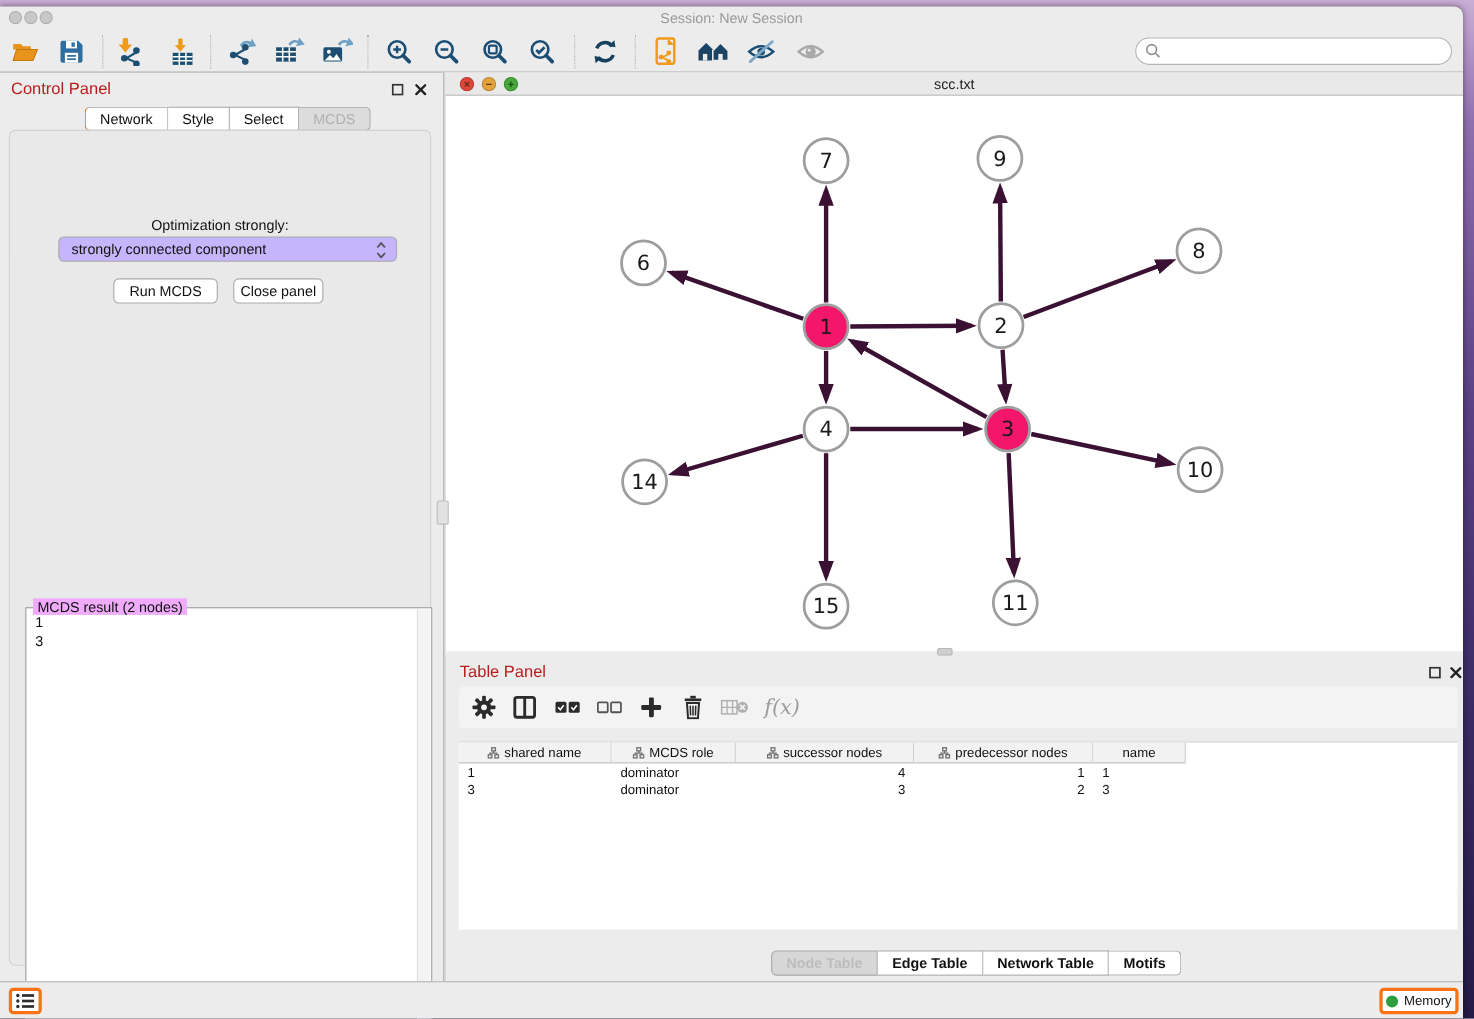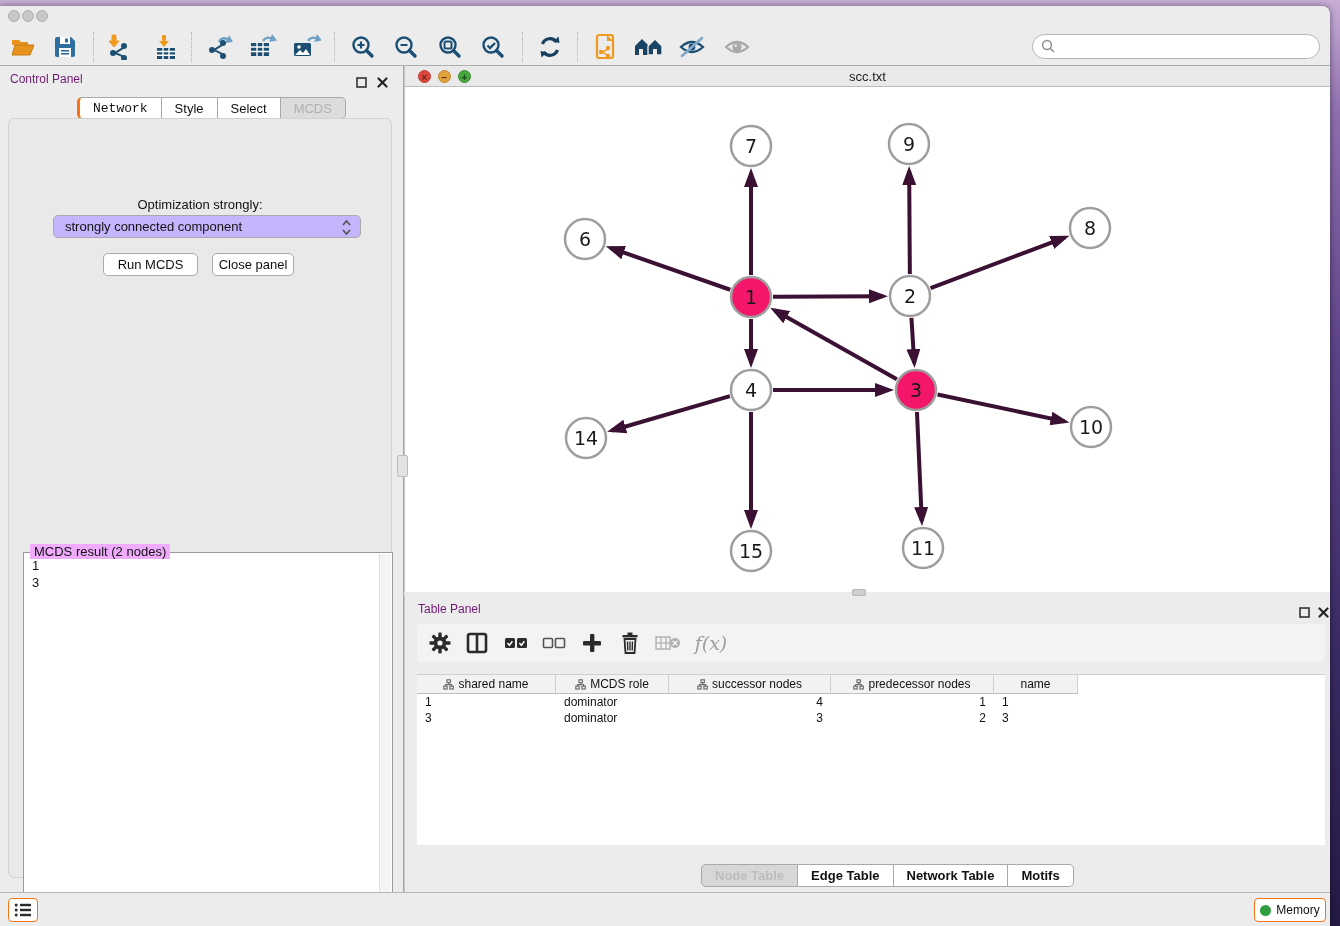--- a/index.html
+++ b/index.html
@@ -25,26 +25,26 @@
         border-bottom:1px solid #adadad; background:#ececec; }
   .tbi { position:absolute; top:4px; width:30px; height:30px; display:flex;
         align-items:center; justify-content:center; cursor:default; }
   .tbsep { position:absolute; top:4px; height:30px; width:0;
         border-left:1px dotted #b2b2b2; }
   .searchbox { position:absolute; right:10px; top:6px; width:288px; height:25px;
         background:#fff; border:1px solid #b5b5b5; border-radius:13px;
         display:flex; align-items:center; padding-left:8px; }
   
   .cpanel { position:absolute; left:0; top:60px; width:402px; height:826px; }
-  .panel-head { position:absolute; left:10px; top:6px; font-size:12px; color:#701a75; }
+  .panel-head { position:absolute; left:10px; top:6px; font-size:15px; color:#b91c1c; }
   .phbtn { position:absolute; top:8px; width:12px; height:12px; }
   .ctabs { position:absolute; left:77px; top:31px; height:22px; display:flex; }
   .ctab { height:22px; padding:0 13px; font-size:13px; line-height:21px;
         background:#fff; border:1px solid #a9a9a9; border-left:none; color:#111; }
-  .ctab:first-child { border-left:3px solid #f97316; border-radius:5px 0 0 5px;font-family:Liberation Mono, monospace; }
+  .ctab:first-child { border-left:1px solid #f97316; border-radius:5px 0 0 5px; }
   .ctab:last-child  { border-radius:0 5px 5px 0; }
   .ctab.sel { background:#dcdcdc; color:#b0b0b0; }
   .cbox { position:absolute; left:8px; top:52px; width:384px; height:760px;
         background:#e9e9e9; border:1px solid #d2d2d2; border-radius:6px; }
   .optlabel { position:absolute; left:0; top:78px; width:100%; text-align:center;
         font-size:13px; color:#111; }
   .combo { position:absolute; left:44px; top:96px; width:308px; height:23px;
         background:#c4b5fd; border:1px solid #a9a9a9; border-radius:5px;
         font-size:13px; line-height:21px; padding-left:11px; color:#111; }
   .combo svg { position:absolute; right:9px; top:4px; }
@@ -93,34 +93,35 @@
   .td { font-size:12px; color:#111; padding:0 8px; line-height:16px; }
   .bottom-tabs { position:absolute; left:296px; top:268px; height:23px; display:flex; }
   .btab { height:23px; padding:0 13px; font-size:13px; font-weight:bold; line-height:22px;
         background:#fff; border:1px solid #a9a9a9; border-left:none; color:#111; }
   .btab:first-child { border-left:1px solid #a9a9a9; border-radius:5px 0 0 5px; }
   .btab:last-child { border-radius:0 5px 5px 0; }
   .btab.sel { background:#d7d7d7; color:#bdbdbd; }
   
   .statusbar { position:absolute; left:0; top:886px; width:100%; height:34px;
         background:#ececec; border-top:1px solid #b5b5b5; }
-  .sq-btn { position:absolute; background:#fff; border:1px solid #f97316;
+  .sq-btn { position:absolute; background:#fff; border:3px solid #f97316;
         border-radius:4px; display:flex; align-items:center; justify-content:center; }
   .memlabel { font-size:12px; color:#111; margin-left:5px; }
   .memdot { width:11px; height:11px; border-radius:50%; background:#2f9e3f; }
 </style>
 </head>
 <body>
 
 <div class="app">
 
   <div class="titlebar">
     <div class="tl" style="left:8px"></div>
     <div class="tl" style="left:22px"></div>
     <div class="tl" style="left:36px"></div>
+    <div class="app-title">Session: New Session</div>
   </div>
 
   <div class="toolbar">
     <div class="tbi" style="left:8px">
       <svg width="26" height="24" viewBox="0 0 26 24">
           <path d="M2 5 h7 l2 2 h7 v3 h-16 z" fill="#e8941c"></path>
           <path d="M2 20 L5 10 h19 l-4 10 z" fill="#e8941c" stroke="#c57a10" stroke-width="1"></path>
         </svg>
     </div>
     <div class="tbi" style="left:50px">

